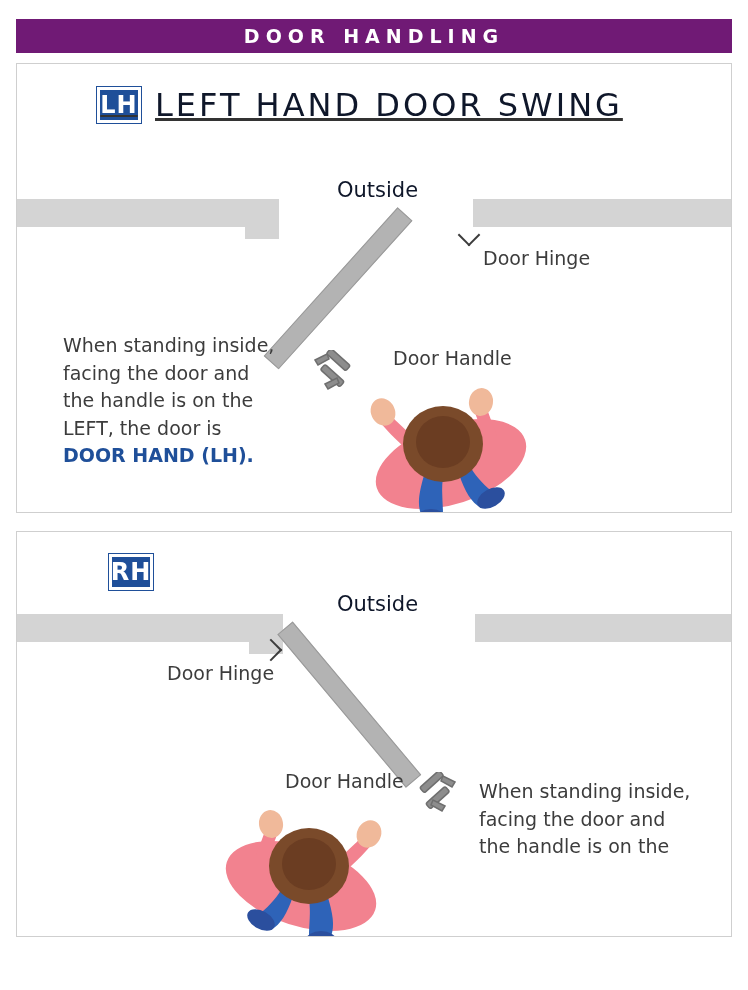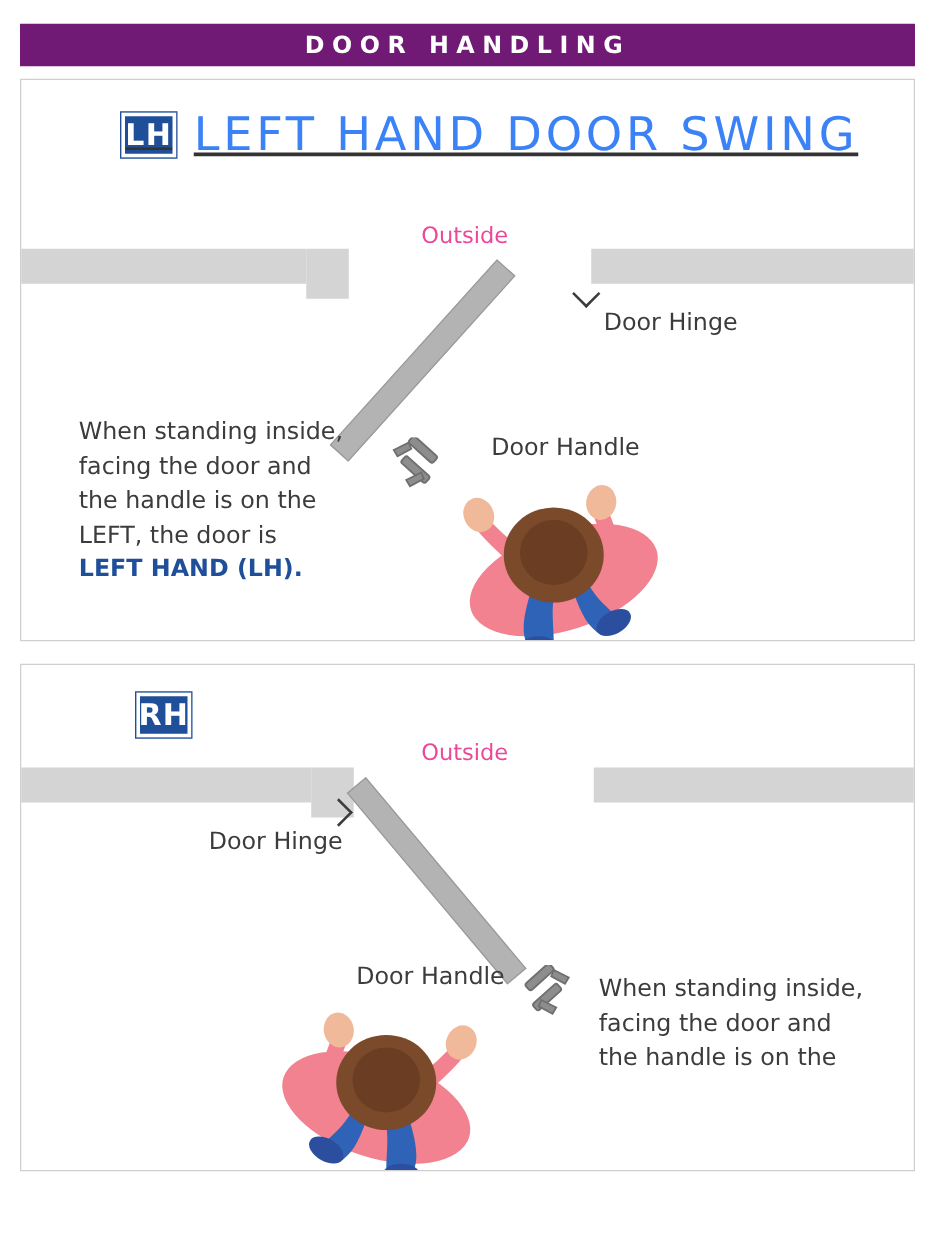--- a/index.html
+++ b/index.html
@@ -67,23 +67,23 @@
     font-weight: 700;
     letter-spacing: 1px;
     display: flex;
     align-items: center;
     justify-content: center;
     box-sizing: border-box;
     border: 3px solid #ffffff;
     outline: 1px solid #1f4f99;
   }
   .title-text {
-    font-size: 37px;
+    font-size: 32px;
     letter-spacing: 3px;
-    color: #3b82f6;
+    color: #0f172a;
     font-weight: 400;
     margin-left: 14px;
     white-space: nowrap;
   }
   .title-row-rh { padding-left: 92px; }
 
   
   .wall {
     position: absolute;
     background: #d4d4d4;
@@ -91,22 +91,22 @@
   }
   .wall-cap {
     position: absolute;
     background: #d4d4d4;
     height: 22px;
   }
 
   
   .outside-label {
     position: absolute;
-    font-size: 18px;
-    color: #ec4899;
+    font-size: 21px;
+    color: #0f172a;
   }
 
   
   .door {
     position: absolute;
     background: #b3b3b3;
     border: 1px solid #9a9a9a;
     box-sizing: border-box;
   }
 
@@ -199,21 +199,21 @@
 
       <ellipse cx="104" cy="58" rx="40" ry="38" fill="#7a4a2a"></ellipse>
       <ellipse cx="104" cy="56" rx="27" ry="26" fill="#6b3d22"></ellipse>
     </svg>
 
     <div class="para" style="left:46px; top:268px;">
       <div>When standing inside,</div>
       <div>facing the door and</div>
       <div>the handle is on the</div>
       <div>LEFT, the door is</div>
-      <div class="emph">LEFT HAND (LH).</div>
+      <div class="emph">DOOR HAND (LH).</div>
     </div>
   </div>
 
   <div class="panel panel-rh">
 
     <div class="title-row title-row-rh">
       <div class="hand-badge">RH</div>
     </div>
 
     <div class="wall" style="left:-4px; top:82px; width:236px;"></div>

